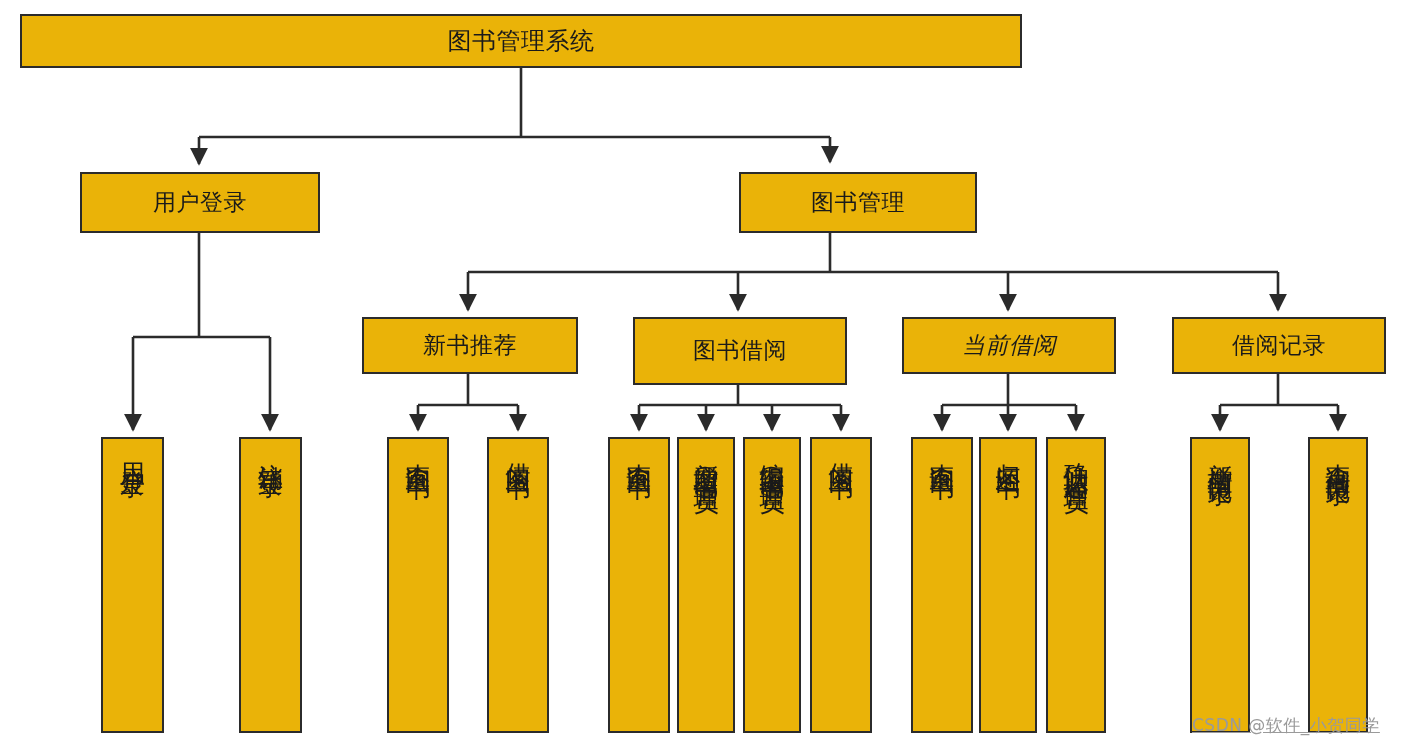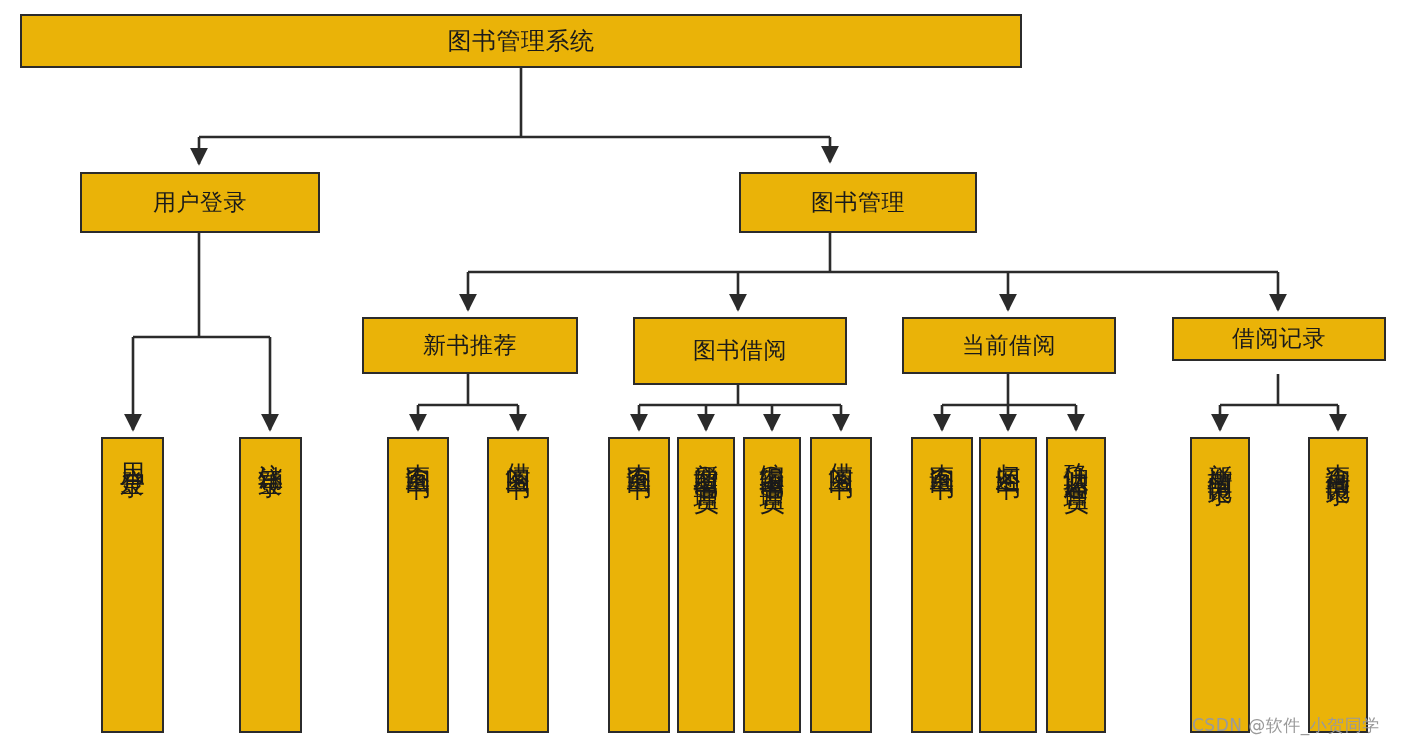--- a/index.html
+++ b/index.html
@@ -64,20 +64,21 @@
     letter-spacing: 4px;
   }
   .watermark {
     position: absolute;
     left: 1192px;
     top: 714px;
     font-size: 17px;
     color: #9a9a9a;
     letter-spacing: 0.5px;
     white-space: nowrap;
+    text-decoration: underline;
   }
 </style>
 </head>
 <body>
 
 <div id="diagram-root">
 
   <svg class="connectors" viewBox="0 0 1405 747">
     <defs>
       <marker id="arrow" viewBox="0 0 10 10" refX="9" refY="5" markerWidth="7" markerHeight="7" orient="auto-start-reverse">
@@ -138,24 +139,24 @@
   <div class="node horizontal" style="left:711px; top:172px; width:238px; height:61px;margin-left:28px;">
     <span class="node-label">图书管理</span>
   </div>
 
   <div class="node horizontal" style="left:362px; top:317px; width:216px; height:57px;font-family:Liberation Serif, serif;">
     <span class="node-label">新书推荐</span>
   </div>
   <div class="node horizontal" style="left:633px; top:317px; width:214px; height:68px;">
     <span class="node-label">图书借阅</span>
   </div>
-  <div class="node horizontal" style="left:902px; top:317px; width:214px; height:57px;">
+  <div class="node horizontal" style="left:902px; top:317px; width:214px; height:57px;font-style:italic;">
     <span class="node-label">当前借阅</span>
   </div>
-  <div class="node horizontal" style="left:1172px; top:317px; width:214px; height:44px;">
+  <div class="node horizontal" style="left:1172px; top:317px; width:214px; height:57px;">
     <span class="node-label">借阅记录</span>
   </div>
 
   <div class="node vertical" style="left:101px; top:437px; width:63px; height:296px;">
     <span class="node-label">用户登录</span>
   </div>
   <div class="node vertical" style="left:239px; top:437px; width:63px; height:296px;">
     <span class="node-label">注销登录</span>
   </div>
 

